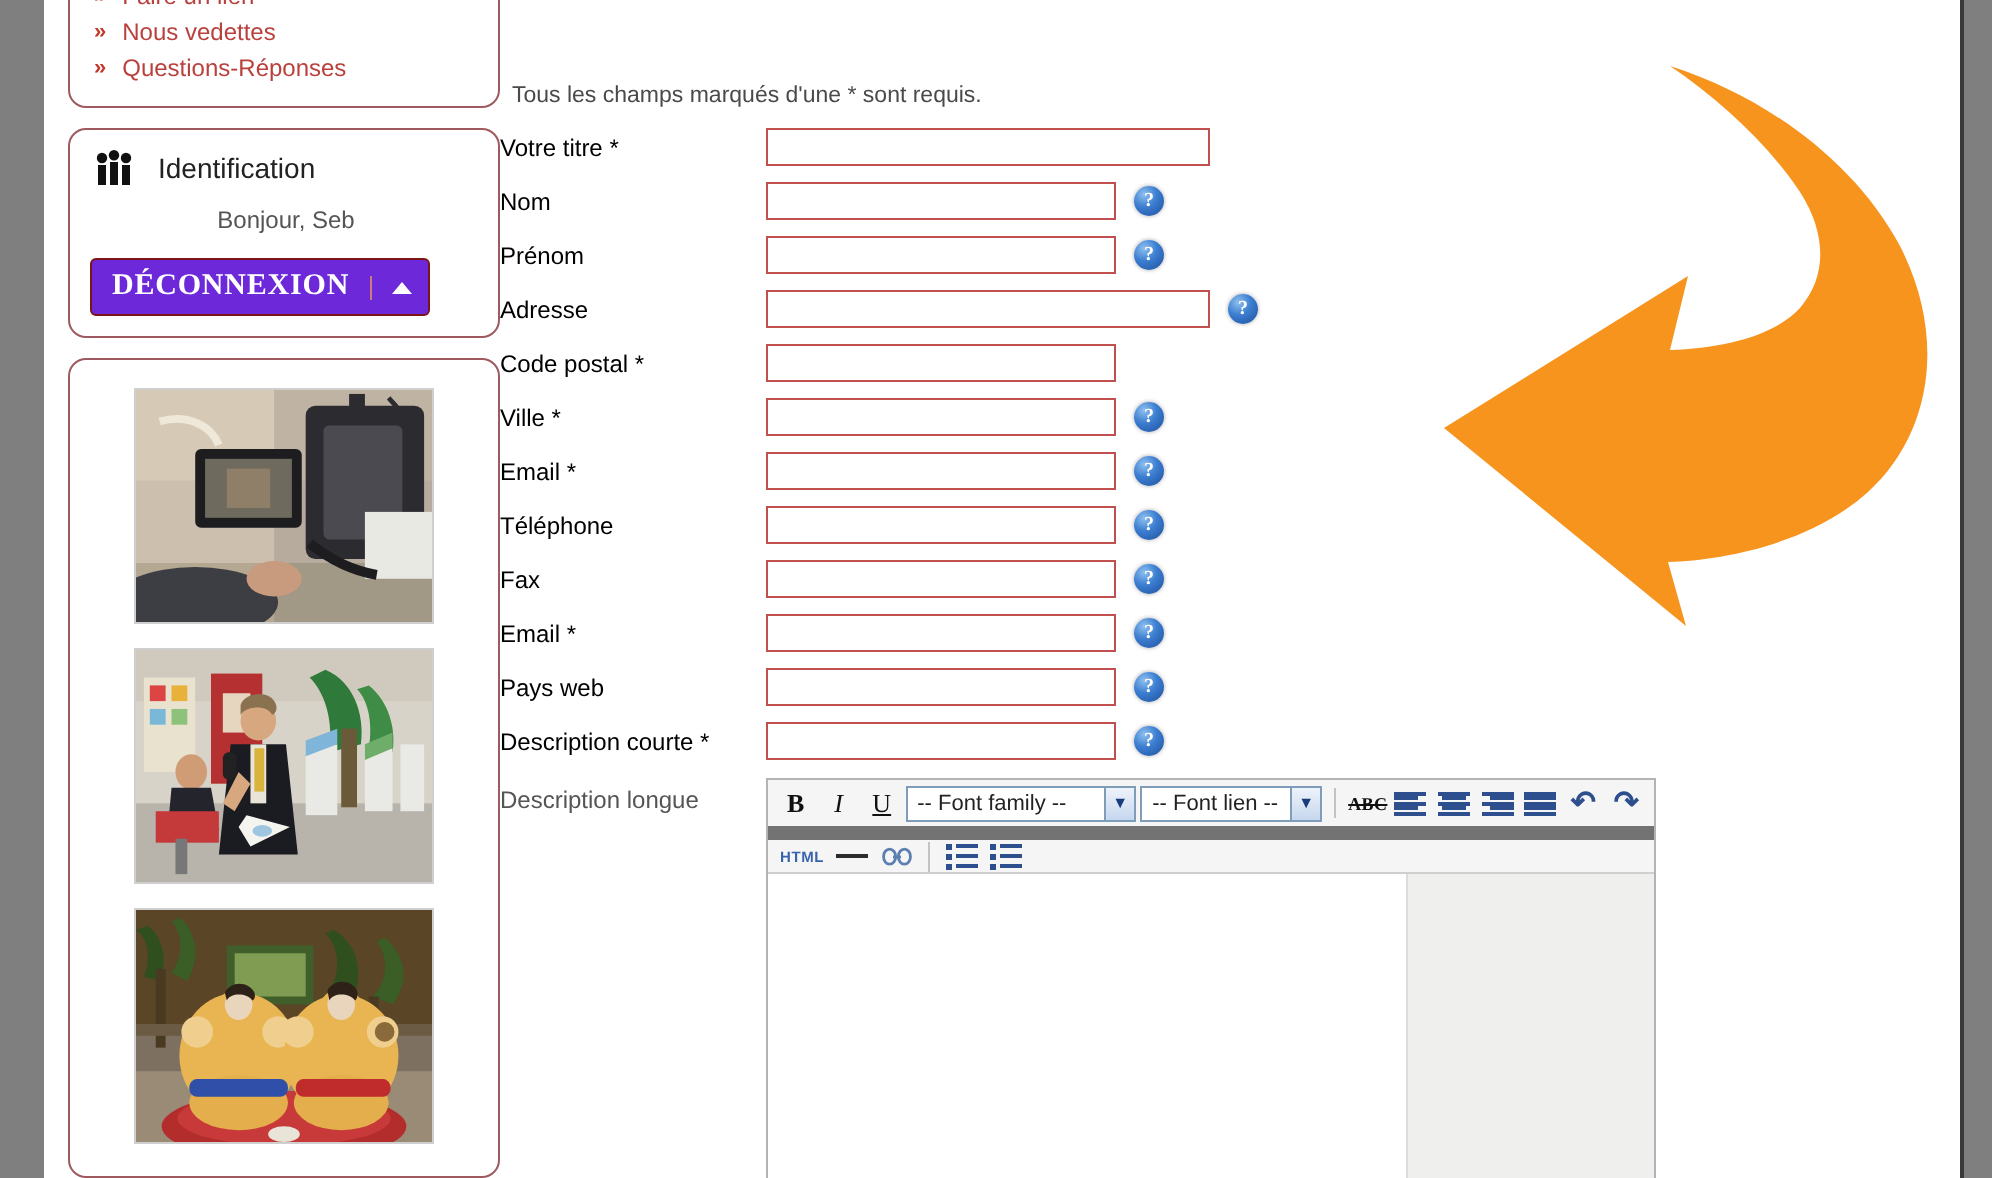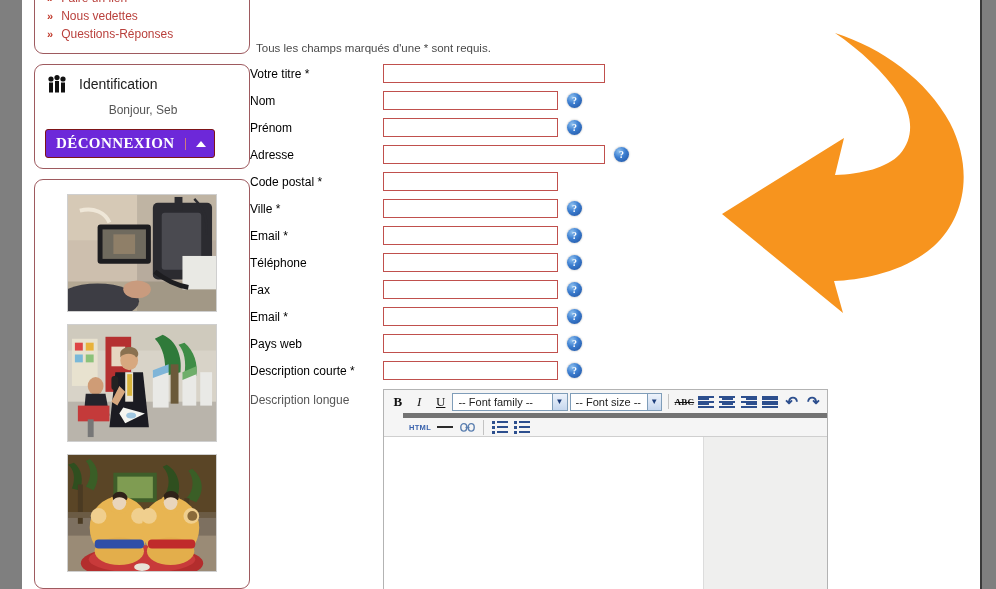--- a/index.html
+++ b/index.html
@@ -125,21 +125,21 @@
 
   
   .editor {
     margin-left:0; width:445px;
     border:1px solid #b3b3b3; background:#f5f5f5;
   }
   .tbrow {
     display:flex; align-items:center; gap:2px;
     height:23px; padding:0 4px;
   }
-  .tbrow.r2 { border-top:5px solid #737373;margin-left:19px; }
+  .tbrow.r2 { border-top:7px solid #737373; }
   .tbtn {
     width:20px; height:19px;
     display:inline-flex; align-items:center; justify-content:center;
     font-size:12px; color:#26477f; cursor:pointer;
     font-family:"Liberation Serif", serif;
   }
   .tbtn.bold   { font-weight:bold; color:#111; font-size:13px; }
   .tbtn.ital   { font-style:italic; color:#111; font-size:13px; font-family:"Liberation Serif",serif;}
   .tbtn.under  { text-decoration:underline; color:#111; font-size:13px; }
   .tbtn.strike { text-decoration:line-through; color:#111; font-size:9px; font-weight:bold; letter-spacing:0.2px;}
@@ -430,21 +430,21 @@
           <div class="tbrow">
             <span class="tbtn bold">B</span>
             <span class="tbtn ital">I</span>
             <span class="tbtn under">U</span>
 
             <span class="ddl family">
               <span class="cap">-- Font family --</span>
               <span class="arw">▼</span>
             </span>
             <span class="ddl size">
-              <span class="cap">-- Font size --</span>
+              <span class="cap">-- Font lien --</span>
               <span class="arw">▼</span>
             </span>
 
             <span class="divider"></span>
 
             <span class="tbtn strike">ABC</span>
 
             <span class="tbtn">
               <span class="align l">
                   <span></span>

